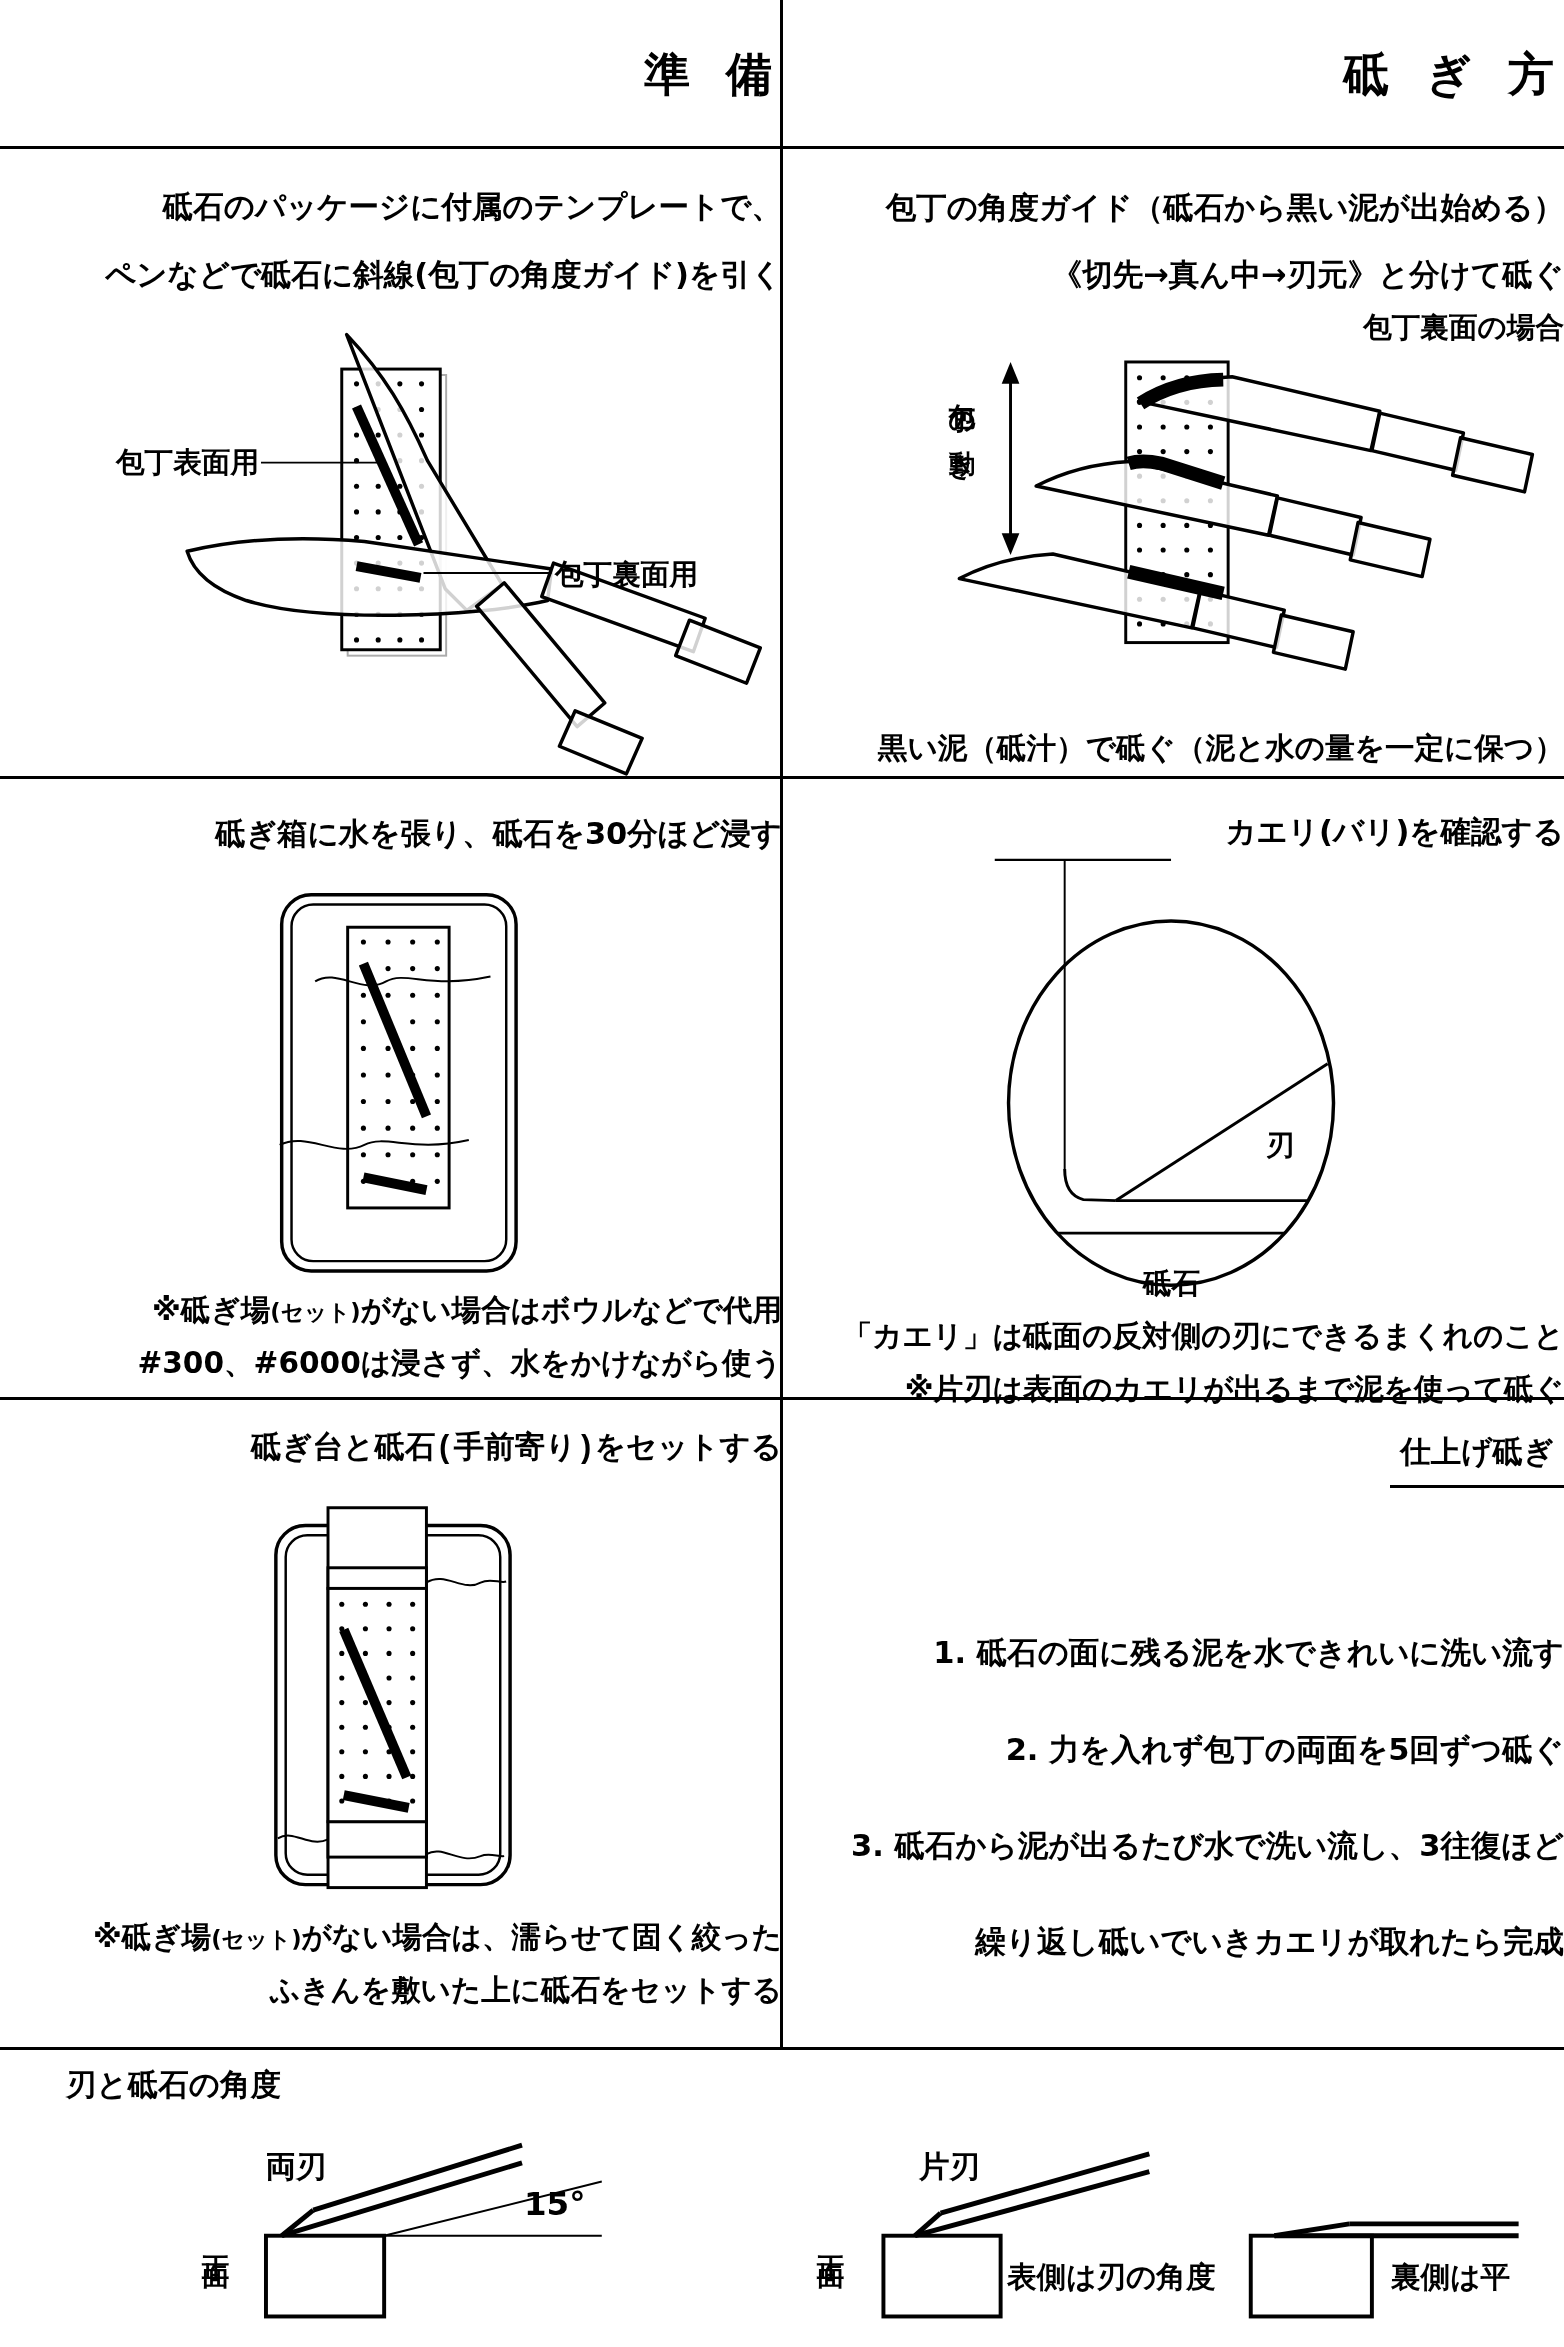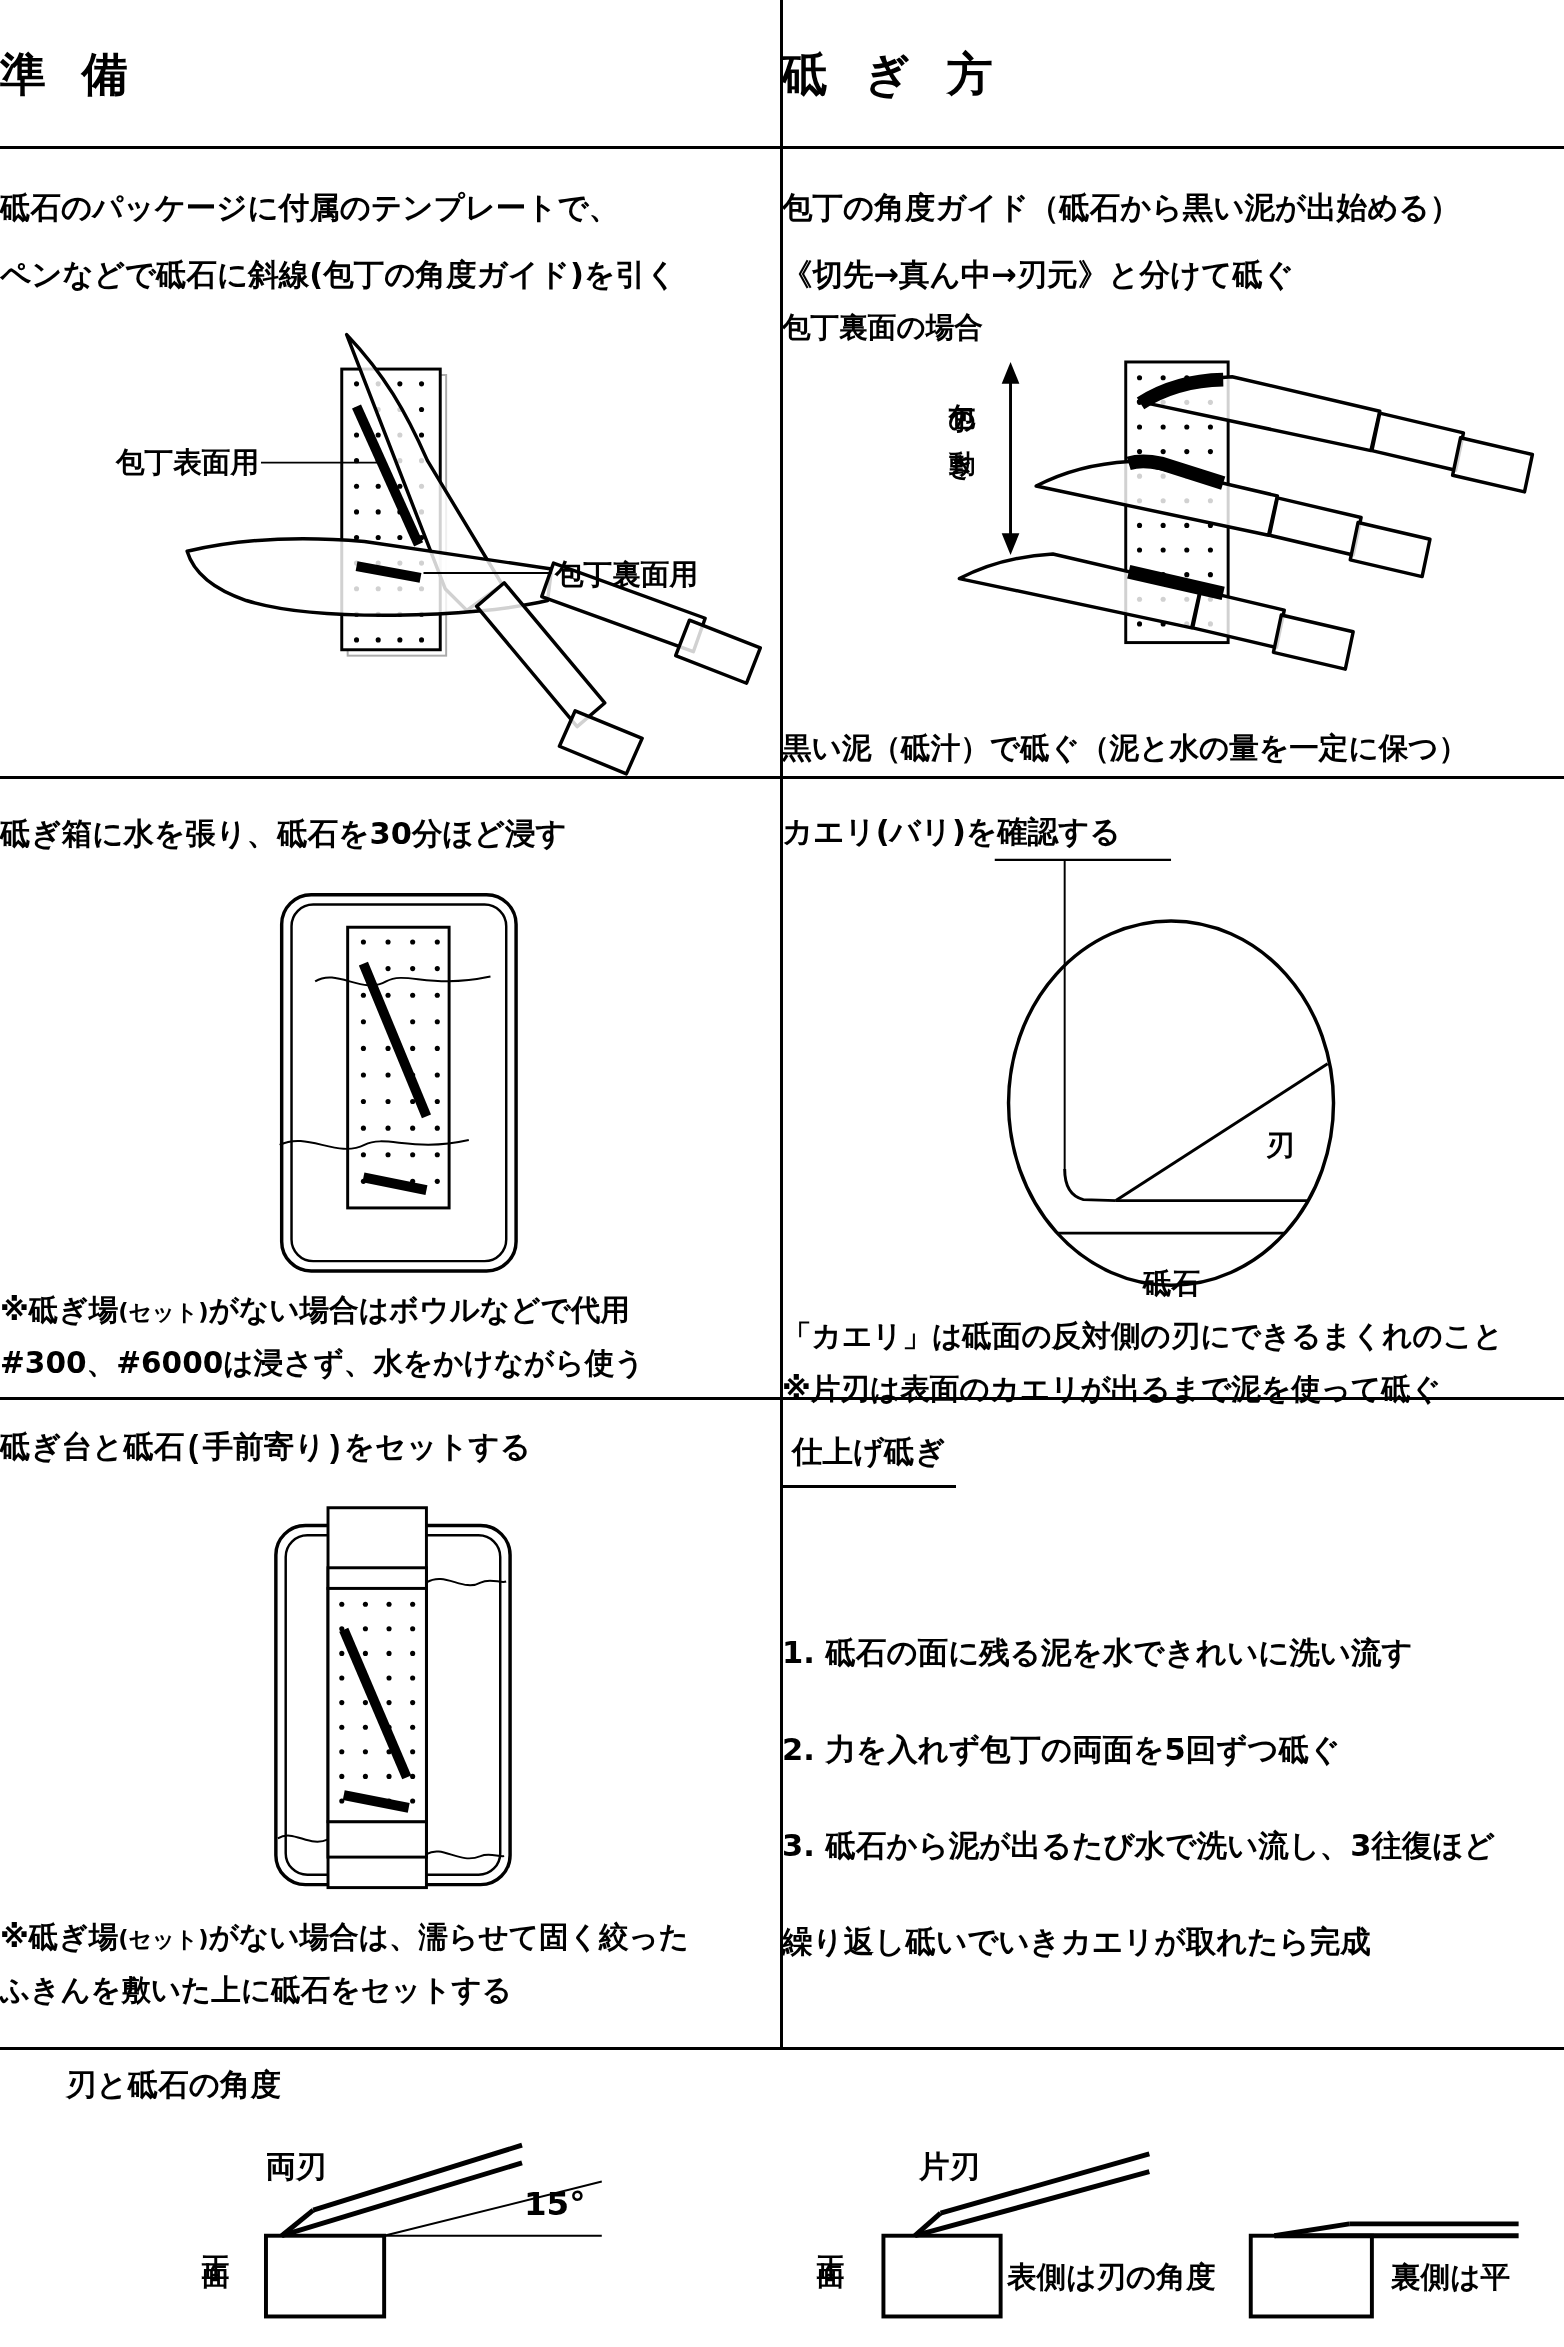--- a/index.html
+++ b/index.html
@@ -3,21 +3,21 @@
 <meta charset="utf-8">
 <style>
   html,body{margin:0;padding:0;background:#fff;}
   .sheet{
     position:relative;width:1564px;height:2347px;background:#ffffff;
     font-family:"DejaVu Sans","Liberation Sans",sans-serif;
     font-weight:bold;color:#000;overflow:hidden;
   }
   .abs{position:absolute;}
   .rule{position:absolute;background:#000;}
-  .colw{width:782px;text-align:left;}
+  .colw{width:782px;text-align:right;}
   .hdr{font-size:46px;letter-spacing:9.9px;line-height:148px;height:148px;}
   .body-line{font-size:30.5px;line-height:65px;white-space:nowrap;}
   .sec-title{font-size:30.5px;line-height:43px;white-space:nowrap;}
   .note{font-size:29.6px;line-height:53px;white-space:nowrap;}
   .small{font-size:22.7px;}
   .dlabel{font-size:28.6px;line-height:35px;white-space:nowrap;}
   .vtext{writing-mode:vertical-rl;text-orientation:upright;font-size:26.6px;letter-spacing:5.9px;white-space:nowrap;}
   .underlined{display:inline-block;border-bottom:3.4px solid #000;padding:0 9.9px 11.8px 9.9px;}
   .deg{font-size:32.5px;}
   svg{position:absolute;left:0;overflow:visible;}
@@ -31,21 +31,21 @@
 
   <div class="rule" style="left:780px;top:0;width:3px;height:2049px;"></div>
   <div class="rule" style="left:0;top:146px;width:1564px;height:3px;"></div>
   <div class="rule" style="left:0;top:776px;width:1564px;height:3px;"></div>
   <div class="rule" style="left:0;top:1397px;width:1564px;height:3px;"></div>
   <div class="rule" style="left:0;top:2047px;width:1564px;height:3px;"></div>
 
   <div class="abs colw hdr" style="left:0;top:0;">準 備</div>
   <div class="abs colw hdr" style="left:782px;top:0;">砥 ぎ 方</div>
 
-  <div class="abs colw body-line" style="left:0;top:175px;">砥石のパッケージに付属のテンプレートで、</div>
+  <div class="abs colw body-line" style="left:0;top:175px;font-family:Liberation Serif, serif;">砥石のパッケージに付属のテンプレートで、</div>
   <div class="abs colw body-line" style="left:0;top:242px;">ペンなどで砥石に斜線(包丁の角度ガイド)を引く</div>
 
   <svg style="top:305px;" width="782" height="463" viewBox="0 0 794 470">
     <rect x="353" y="71" width="100" height="285" fill="none" stroke="#ababab" stroke-width="2"></rect>
     <rect x="347" y="65" width="100" height="285" fill="#fff" stroke="#000" stroke-width="3"></rect>
     <g>
         <circle cx="362" cy="80" r="2.6" fill="#000"></circle>
         <circle cx="362" cy="106" r="2.6" fill="#000"></circle>
         <circle cx="362" cy="132" r="2.6" fill="#000"></circle>
         <circle cx="362" cy="158" r="2.6" fill="#000"></circle>

